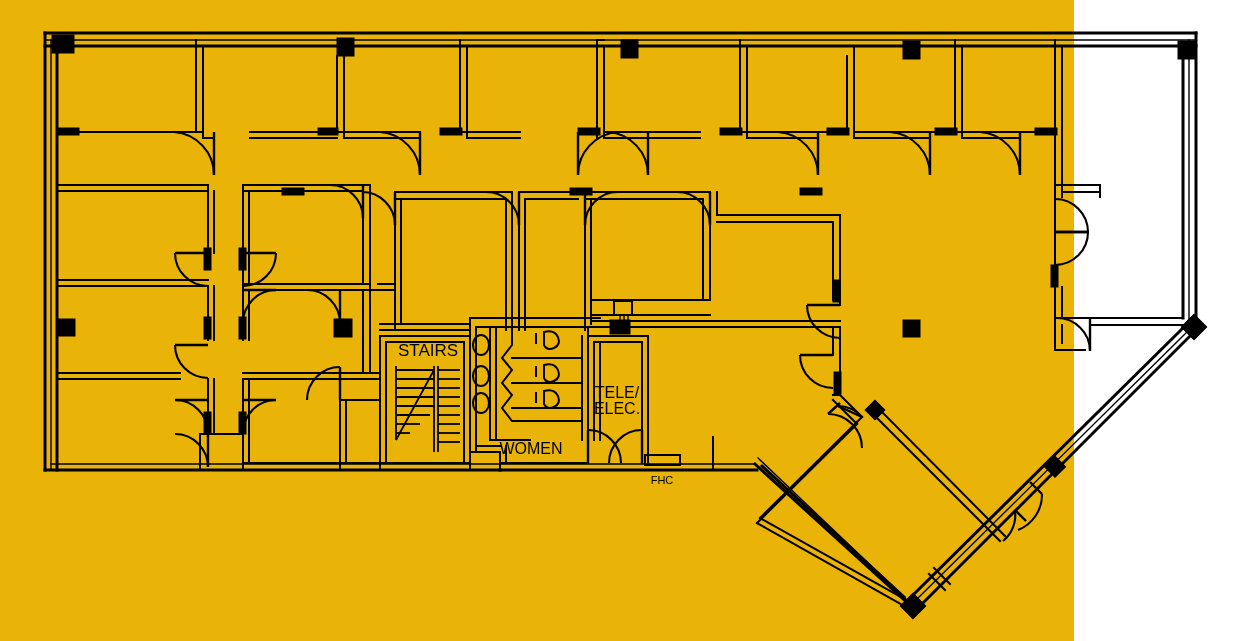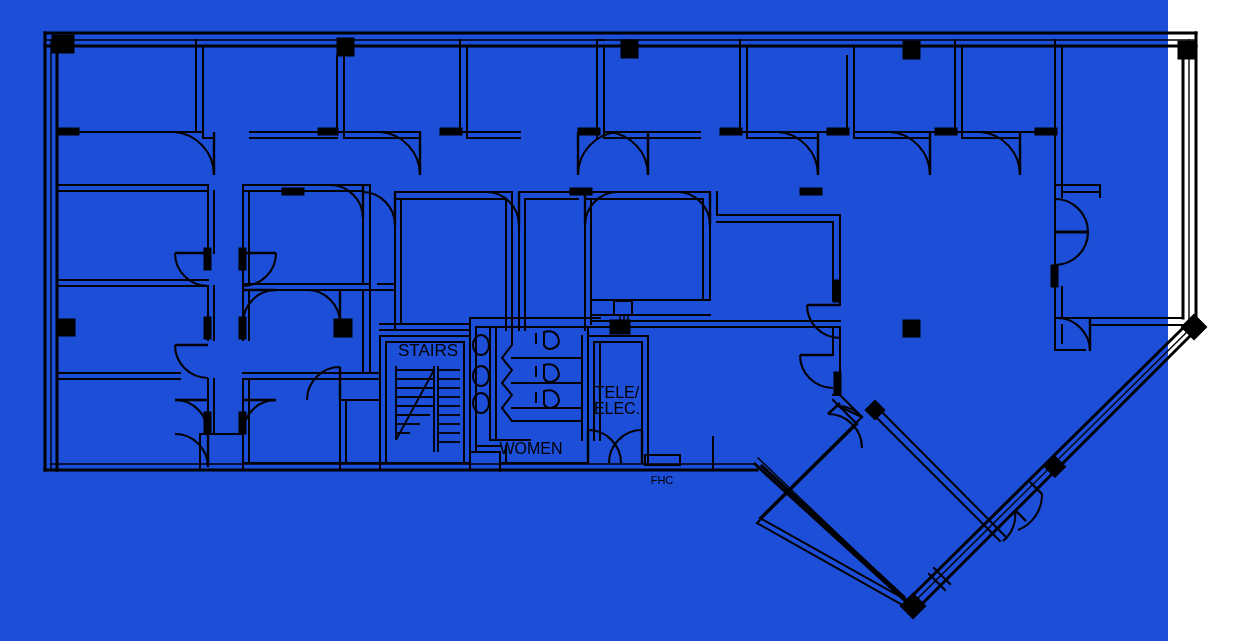--- a/index.html
+++ b/index.html
@@ -7,23 +7,23 @@
     margin: 0;
     padding: 0;
     background: #ffffff;
     width: 1260px;
     height: 641px;
     overflow: hidden;
     font-family: "Liberation Sans", sans-serif;
   }
   #plan-root {
     position: relative;
-    width: 1168px;
+    width: 1074px;
     height: 641px;
-    background: #1d4ed8;
+    background: #eab308;
   }
   svg.floorplan {
     display: block;
     width: 1260px;
     height: 641px;
   }
   .wall-thin { fill: none; stroke: #000000; stroke-width: 2; stroke-linecap: square; stroke-linejoin: miter; }
   .wall-med  { fill: none; stroke: #000000; stroke-width: 3; stroke-linecap: square; stroke-linejoin: miter; }
   .wall-hair { fill: none; stroke: #000000; stroke-width: 1.4; stroke-linecap: square; stroke-linejoin: miter; }
   .solid-blk { fill: #000000; stroke: #000000; stroke-width: 1; }

